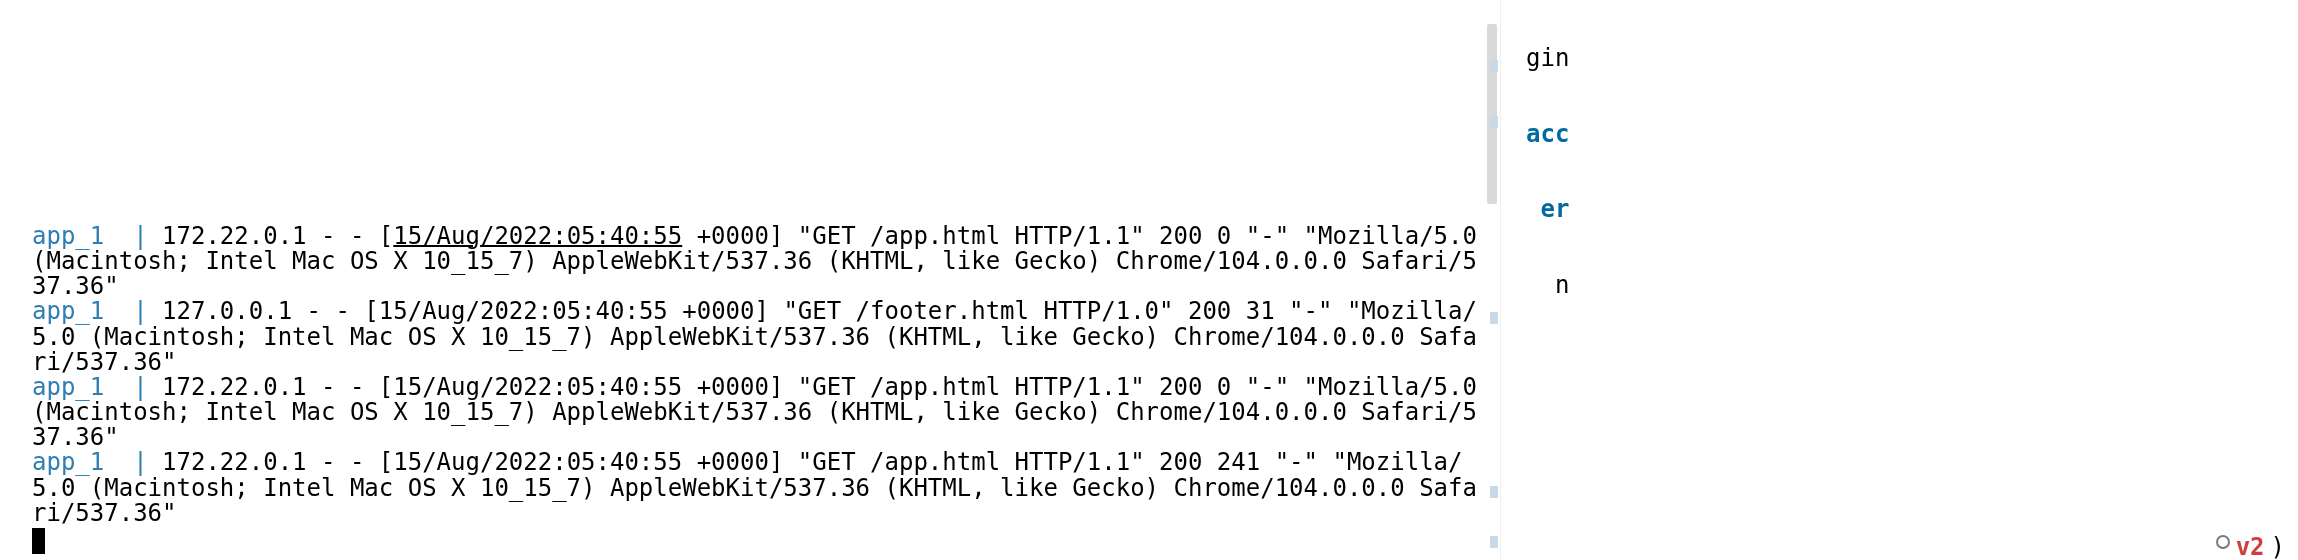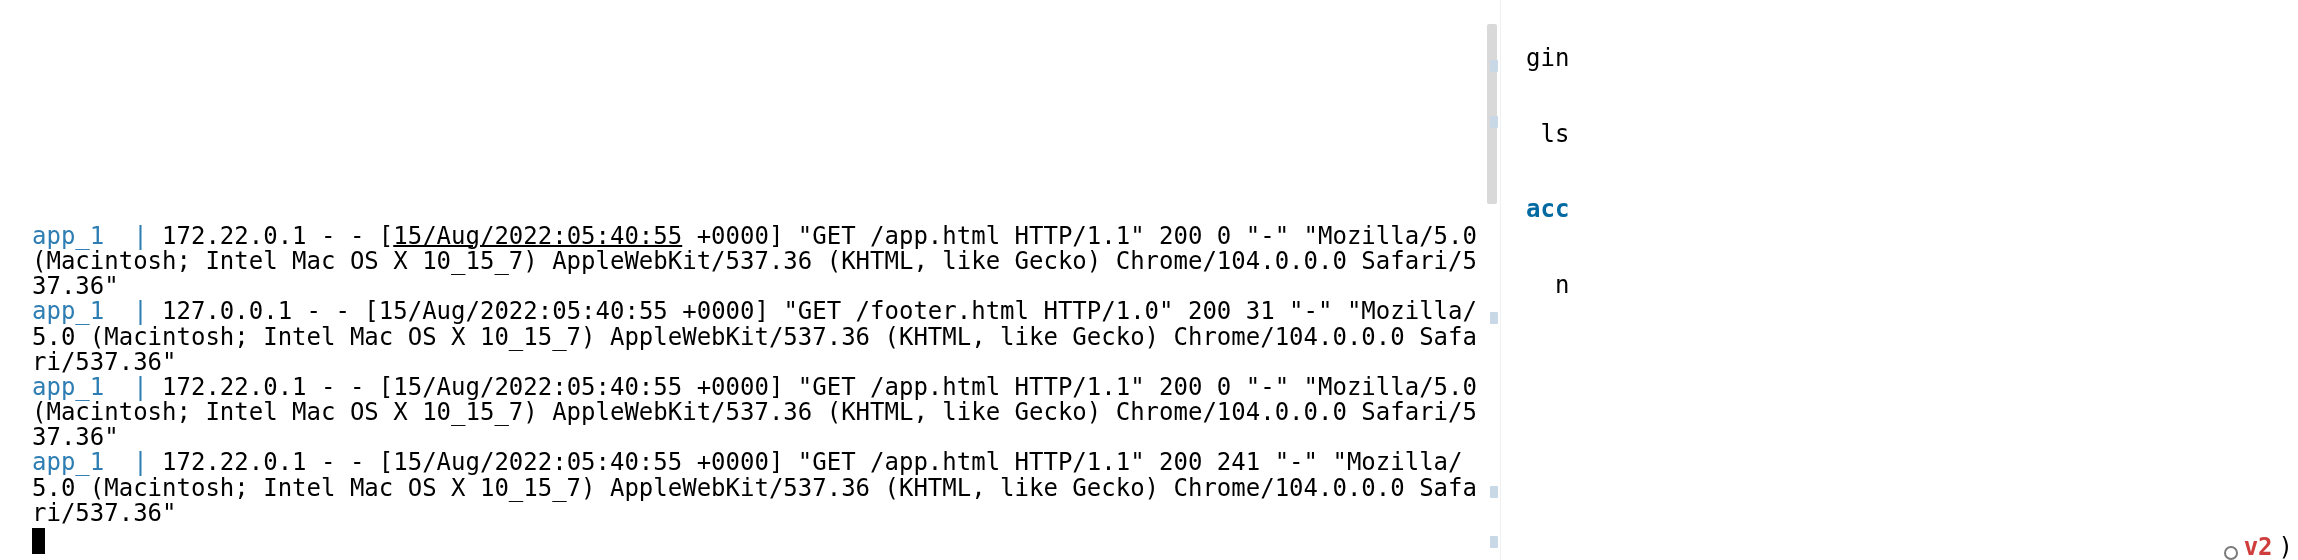--- a/index.html
+++ b/index.html
@@ -111,23 +111,23 @@
     line-height: 25px;
     white-space: pre;
     overflow: hidden;
   }
   .r-black { color: #000000; }
   .r-blue-bold { color: #0369a1; font-weight: 600; }
 
   .right-status {
     position: absolute;
     bottom: 0;
-    right: 5px;
+    right: 13px;
     display: flex;
-    align-items: flex-end;
+    align-items: flex-start;
     gap: 6px;
   }
   .status-dot-open {
     display: inline-block;
     width: 14px;
     height: 14px;
     border: 2px solid #7a7a7a;
     border-radius: 50%;
     background: transparent;
   }
@@ -172,22 +172,22 @@
     <div class="mini-marker" style="top:312px"></div>
     <div class="mini-marker" style="top:486px"></div>
     <div class="mini-marker" style="top:536px"></div>
   </div>
 
   <div class="pane-sep"></div>
 
   <div class="term-right">
     <div class="right-lines">
       <span class="r-line r-black">gin</span>
-      <span class="r-line r-black"> ls</span>
       <span class="r-line r-blue-bold">acc</span>
+      <span class="r-line r-blue-bold"> er</span>
       <span class="r-line r-black">  n</span>
       
       
       
       
       
       
       
     </div>
 

